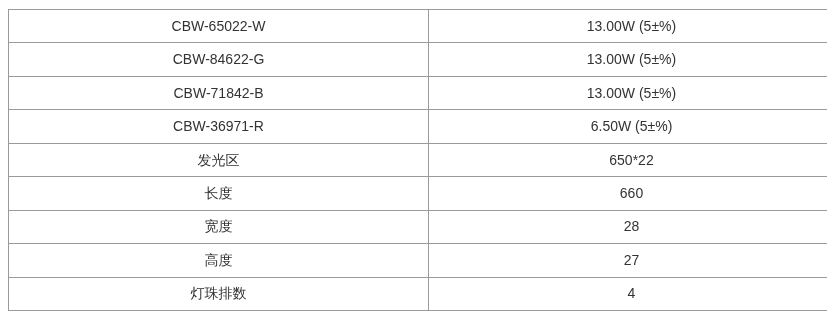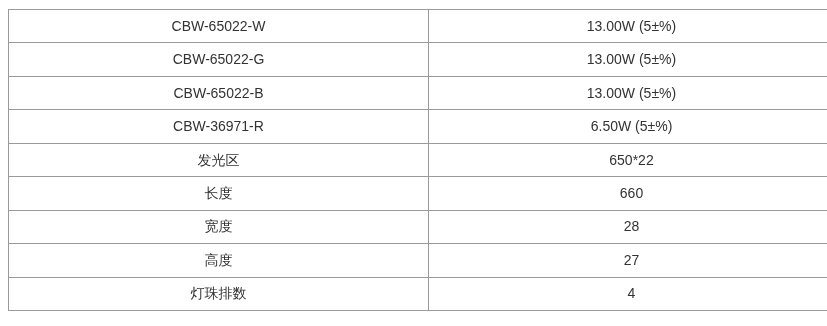--- a/index.html
+++ b/index.html
@@ -70,25 +70,25 @@
 
 <div class="page">
   <div class="spec-table-wrap">
     <table class="spec-table">
       <tbody>
         <tr>
           <td class="col-label">CBW-65022-W</td>
           <td class="col-value">13.00W (5±%)</td>
         </tr>
         <tr>
-          <td class="col-label">CBW-65022-G</td>
+          <td class="col-label">CBW-84622-G</td>
           <td class="col-value">13.00W (5±%)</td>
         </tr>
         <tr>
-          <td class="col-label">CBW-65022-B</td>
+          <td class="col-label">CBW-71842-B</td>
           <td class="col-value">13.00W (5±%)</td>
         </tr>
         <tr>
           <td class="col-label">CBW-36971-R</td>
           <td class="col-value">6.50W (5±%)</td>
         </tr>
         <tr>
           <td class="col-label">发光区</td>
           <td class="col-value">650*22</td>
         </tr>

